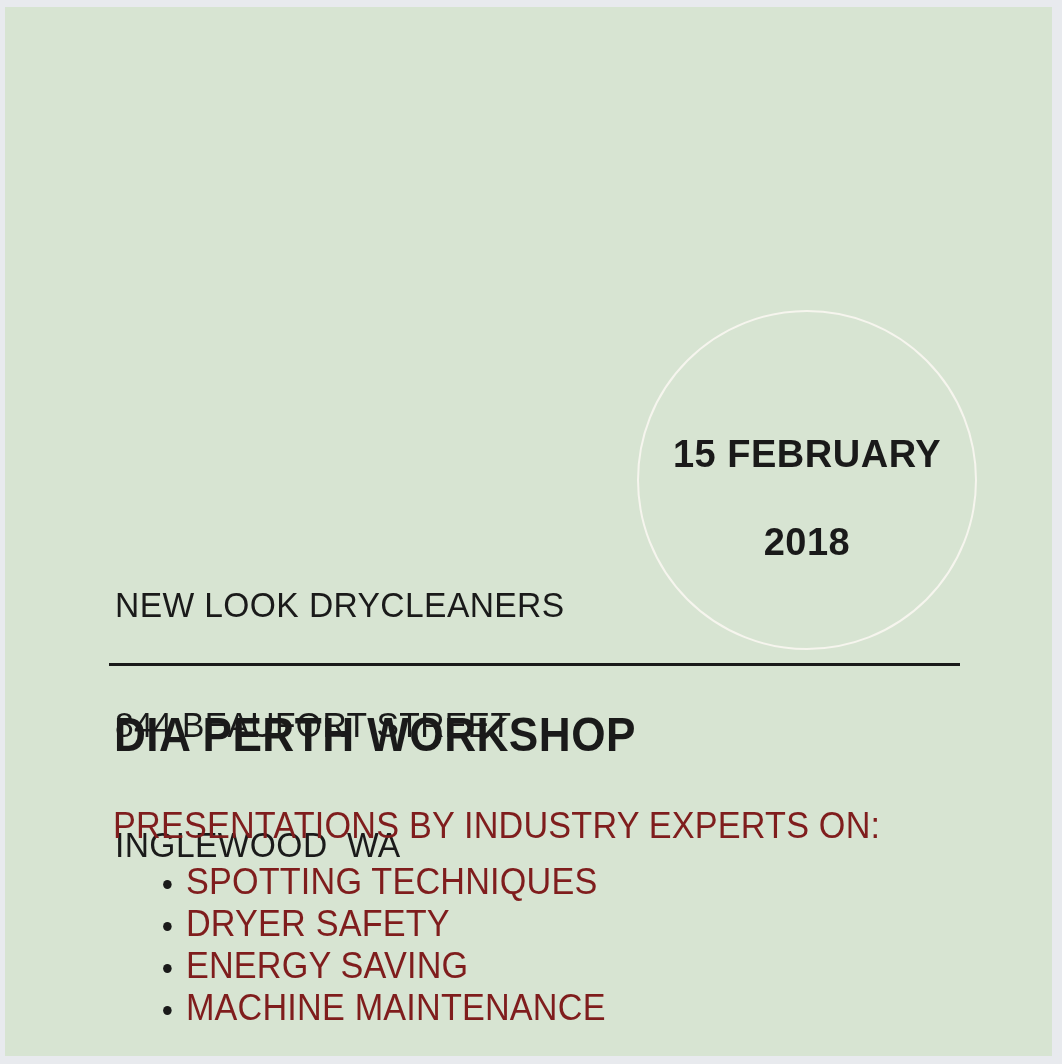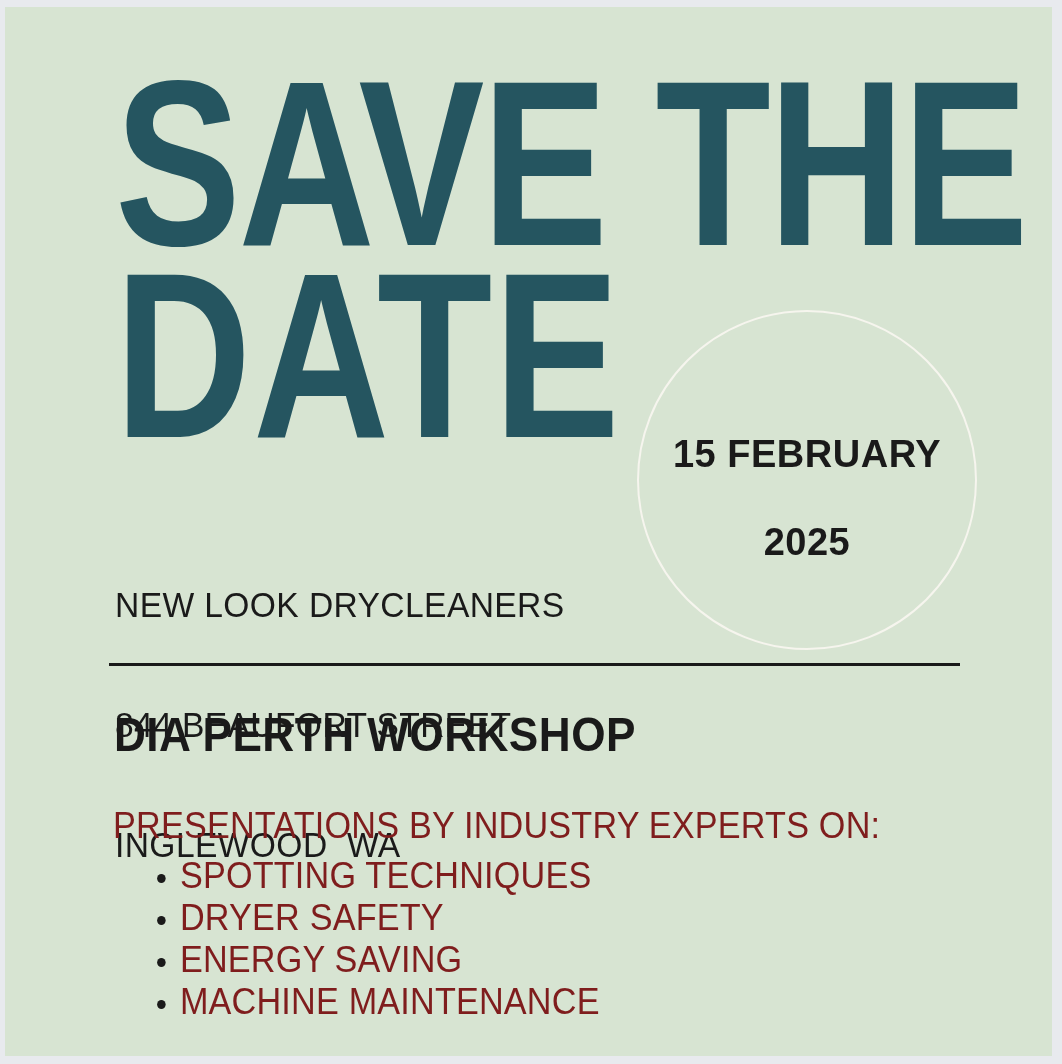--- a/index.html
+++ b/index.html
@@ -129,21 +129,21 @@
   .body-intro {
     font-size: 36px;
     line-height: 42px;
     letter-spacing: 0.2px;
     white-space: nowrap;
     transform: scaleX(0.95);
     transform-origin: left top;
   }
   .bullets {
     list-style: none;
-    margin: 8px;
+    margin: 14px;
     padding: 0;
   }
   .bullets li {
     position: relative;
     font-size: 36px;
     line-height: 42px;
     letter-spacing: 0.2px;
     padding-left: 62px;
     white-space: nowrap;
     transform: scaleX(0.95);
@@ -158,34 +158,30 @@
     background: #1a1a1a;
     border-radius: 50%;
   }
 </style>
 </head>
 <body>
 
 <div class="canvas">
   <div class="poster">
 
-    <div class="headline">
-      <div class="headline-line l1">SAVE THE</div>
-      <div class="headline-line l2">DATE</div>
-    </div>
 
     <div class="address">
       <div>NEW LOOK DRYCLEANERS</div>
       <div>844 BEAUFORT STREET</div>
       <div>INGLEWOOD  WA</div>
     </div>
 
     <div class="date-circle">
       <div class="date-line l1">15 FEBRUARY</div>
-      <div class="date-line l2">2025</div>
+      <div class="date-line l2">2018</div>
     </div>
 
     <div class="divider"></div>
 
     <div class="workshop-title">DIA PERTH WORKSHOP</div>
 
     <div class="body-block">
       <div class="body-intro">PRESENTATIONS BY INDUSTRY EXPERTS ON:</div>
       <ul class="bullets">
         <li>

